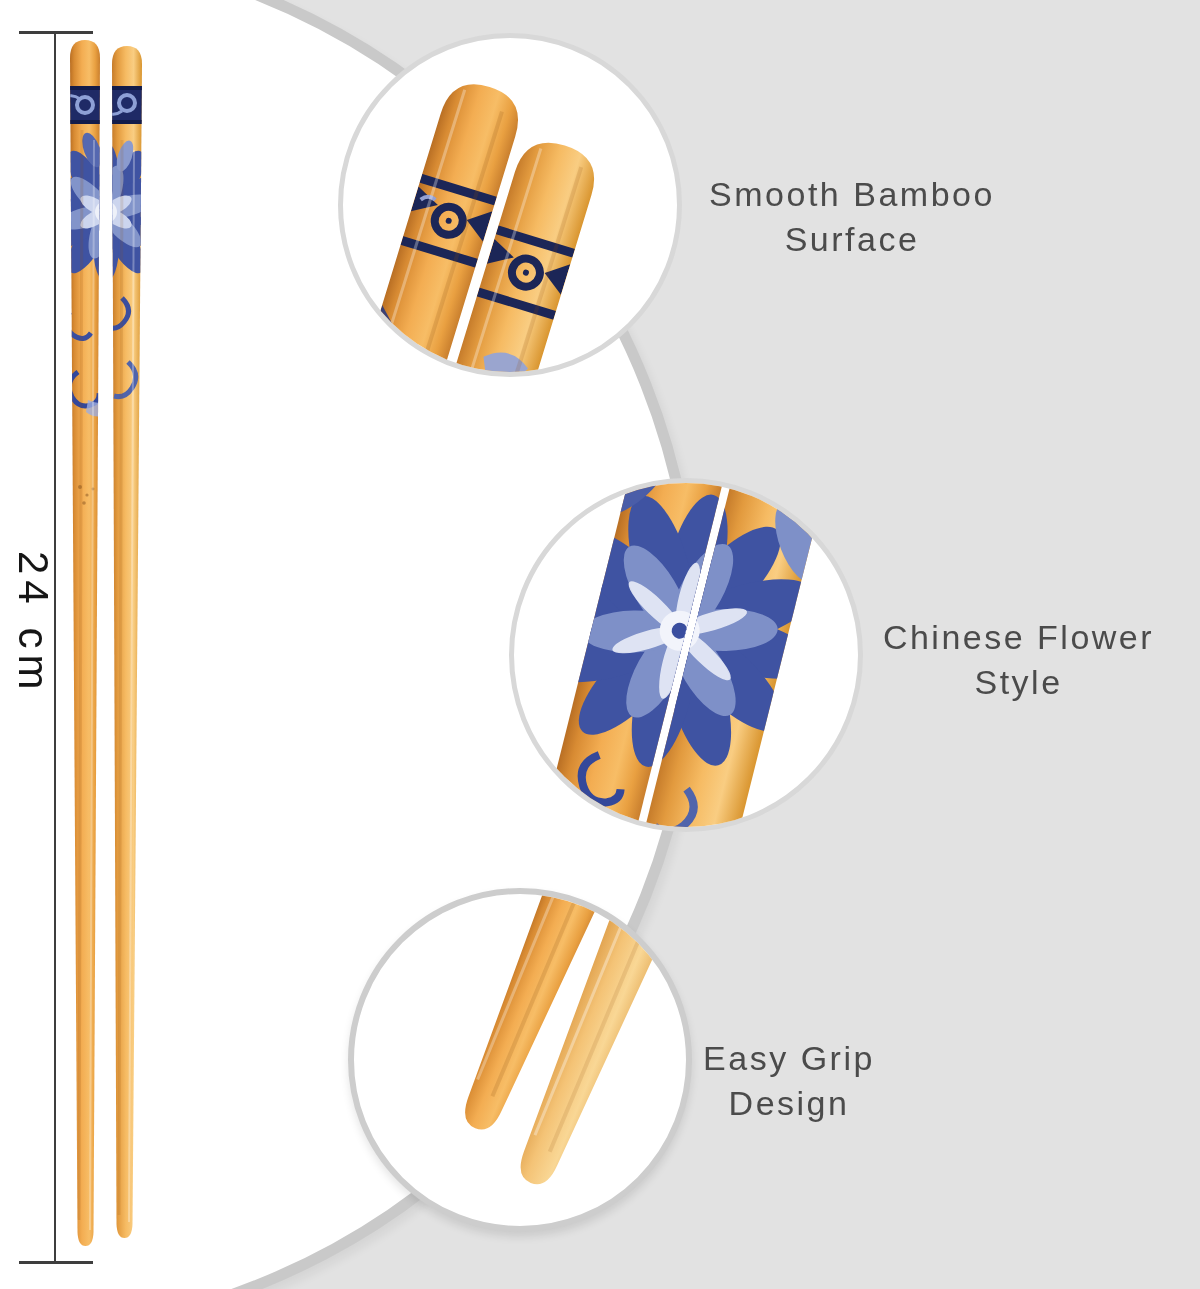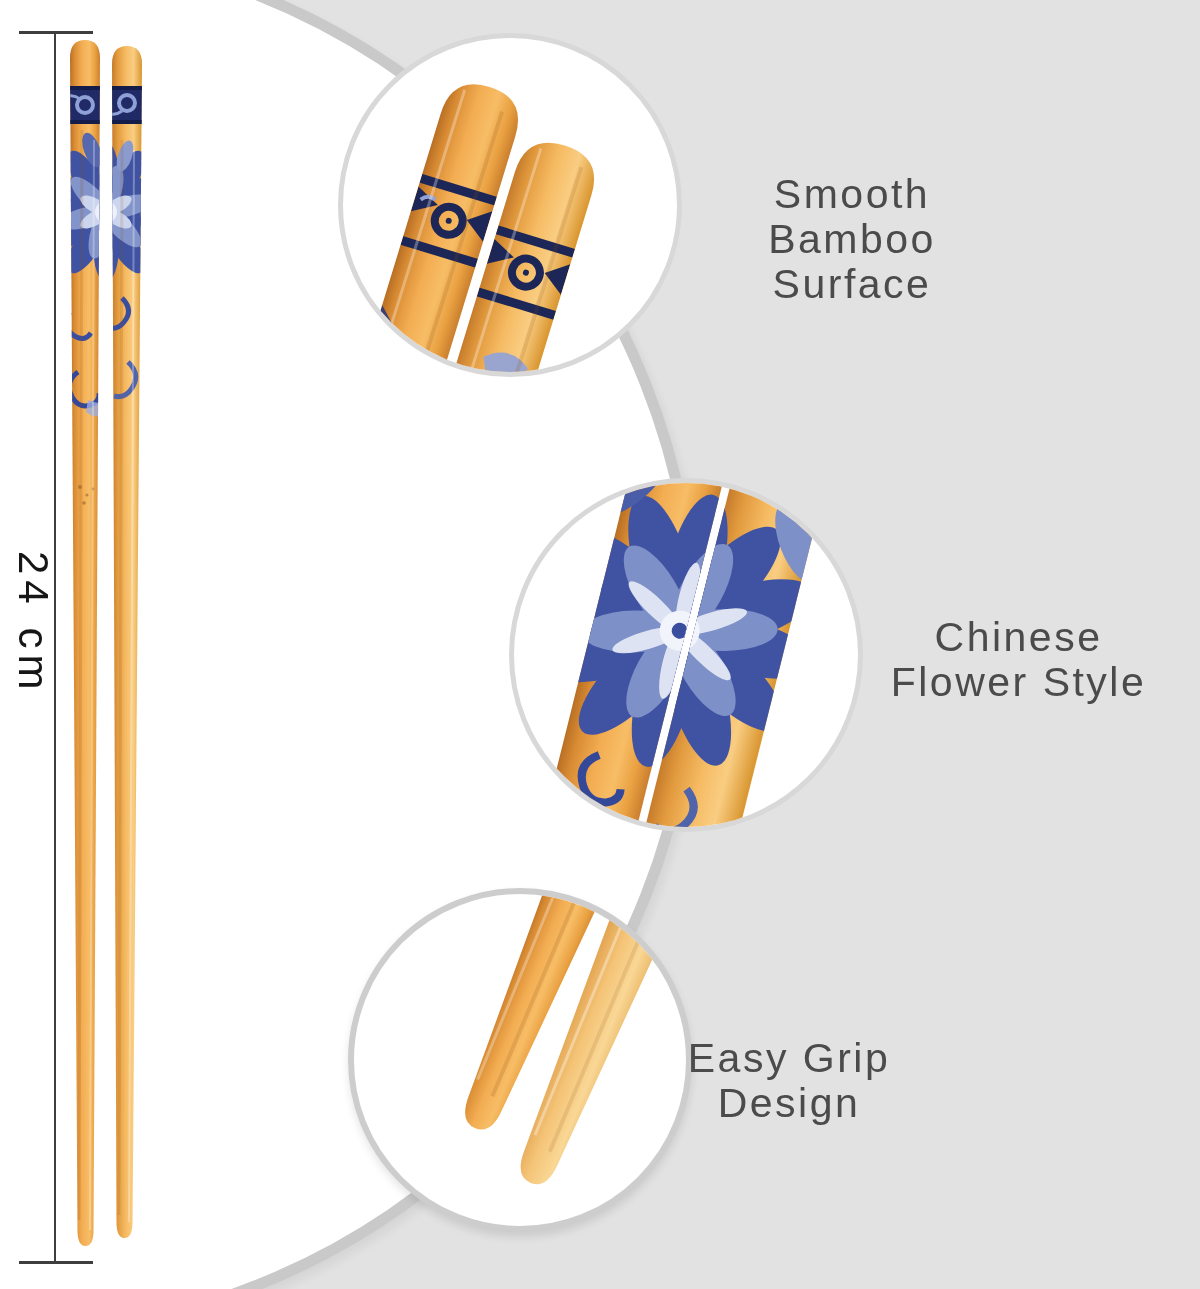--- a/index.html
+++ b/index.html
@@ -38,21 +38,21 @@
     box-sizing:border-box;overflow:hidden;z-index:3;
   }
   .callout svg{position:absolute;left:0;top:0;}
   .c1{left:338px;top:33px;width:344px;height:344px;border:5px solid #d8d8d8;}
   .c2{left:509px;top:478px;width:354px;height:354px;border:5px solid #d8d8d8;}
   .c3{left:348px;top:888px;width:344px;height:344px;border:6px solid #cdcdcd;
       box-shadow:0 5px 8px rgba(0,0,0,0.10);}
   
   .callout-label{
     position:absolute;z-index:4;
-    font-size:41px;line-height:45px;letter-spacing:2.5px;
+    font-size:34px;line-height:45px;letter-spacing:2.5px;
     color:#4b4b4b;text-align:center;
   }
   .l1{left:692px;top:172px;width:320px;}
   .l2{left:866px;top:615px;width:305px;}
   .l3{left:669px;top:1036px;width:240px;}
 </style>
 </head>
 <body>
 
 <div class="page">

